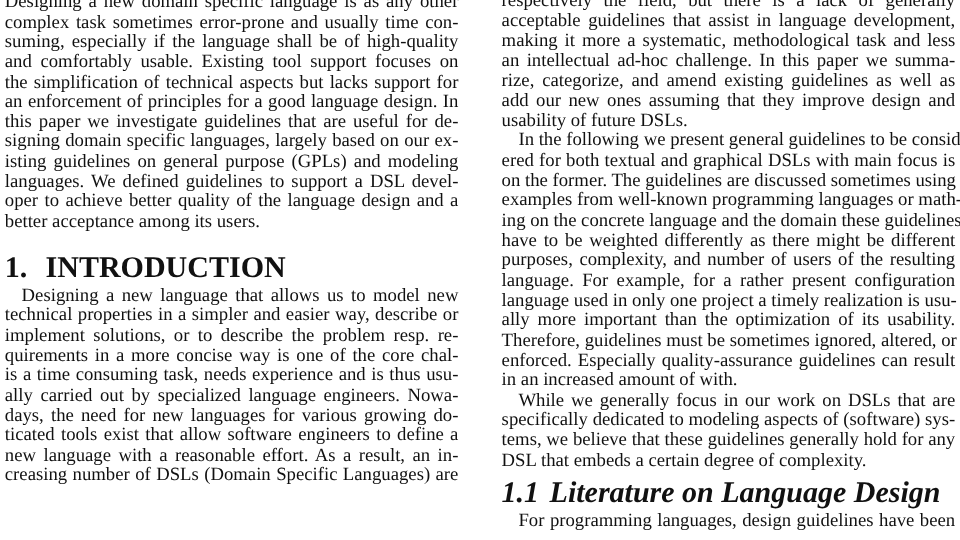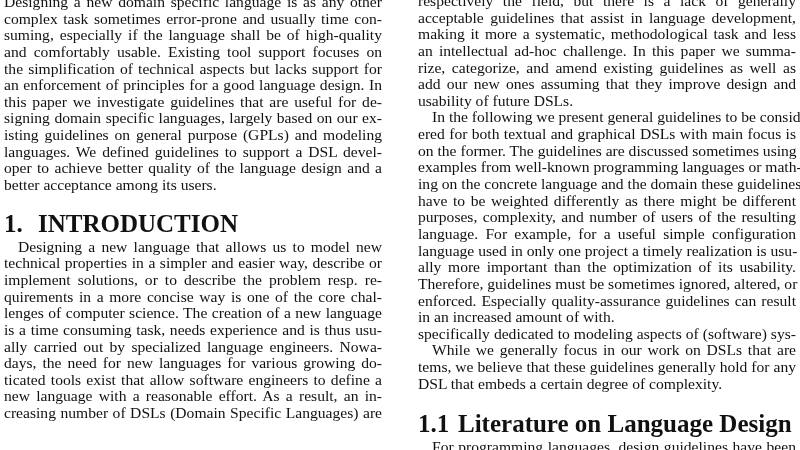--- a/index.html
+++ b/index.html
@@ -51,21 +51,20 @@
   </div>
   <div class="gap"></div>
   <div class="heading">
     <span class="num">1.</span><span>INTRODUCTION</span>
   </div>
   <div>
     <span class="line indent">Designing a new language that allows us to model new</span>
     <span class="line">technical properties in a simpler and easier way, describe or</span>
     <span class="line">implement solutions, or to describe the problem resp. re-</span>
     <span class="line">quirements in a more concise way is one of the core chal-</span>
-    <span class="line">lenges of computer science. The creation of a new language</span>
     <span class="line">is a time consuming task, needs experience and is thus usu-</span>
     <span class="line">ally carried out by specialized language engineers. Nowa-</span>
     <span class="line">days, the need for new languages for various growing do-</span>
     <span class="line">ticated tools exist that allow software engineers to define a</span>
     <span class="line">new language with a reasonable effort. As a result, an in-</span>
     <span class="line">creasing number of DSLs (Domain Specific Languages) are</span>
   </div>
 </div>
 
 <div class="col col-right">
@@ -79,32 +78,32 @@
     <span class="line last">usability of future DSLs.</span>
   </div>
   <div>
     <span class="line indent">In the following we present general guidelines to be consid-</span>
     <span class="line">ered for both textual and graphical DSLs with main focus is</span>
     <span class="line">on the former. The guidelines are discussed sometimes using</span>
     <span class="line">examples from well-known programming languages or math-</span>
     <span class="line">ing on the concrete language and the domain these guidelines</span>
     <span class="line">have to be weighted differently as there might be different</span>
     <span class="line">purposes, complexity, and number of users of the resulting</span>
-    <span class="line">language. For example, for a useful simple configuration</span>
+    <span class="line">language. For example, for a rather present configuration</span>
     <span class="line">language used in only one project a timely realization is usu-</span>
     <span class="line">ally more important than the optimization of its usability.</span>
     <span class="line">Therefore, guidelines must be sometimes ignored, altered, or</span>
     <span class="line">enforced. Especially quality-assurance guidelines can result</span>
     <span class="line last">in an increased amount of with.</span>
   </div>
   <div>
+    <span class="line indent">While we generally focus in our work on DSLs that are</span>
     <span class="line">specifically dedicated to modeling aspects of (software) sys-</span>
-    <span class="line indent">While we generally focus in our work on DSLs that are</span>
     <span class="line">tems, we believe that these guidelines generally hold for any</span>
     <span class="line last">DSL that embeds a certain degree of complexity.</span>
   </div>
-  <div class="heading sub" style="margin-top:21px;">
+  <div class="heading sub" style="margin-top:8px;font-style:italic;">
     <span class="num">1.1</span><span>Literature on Language Design</span>
   </div>
   <div>
     <span class="line indent">For programming languages, design guidelines have been</span>
   </div>
 </div>
 
 </body></html>

